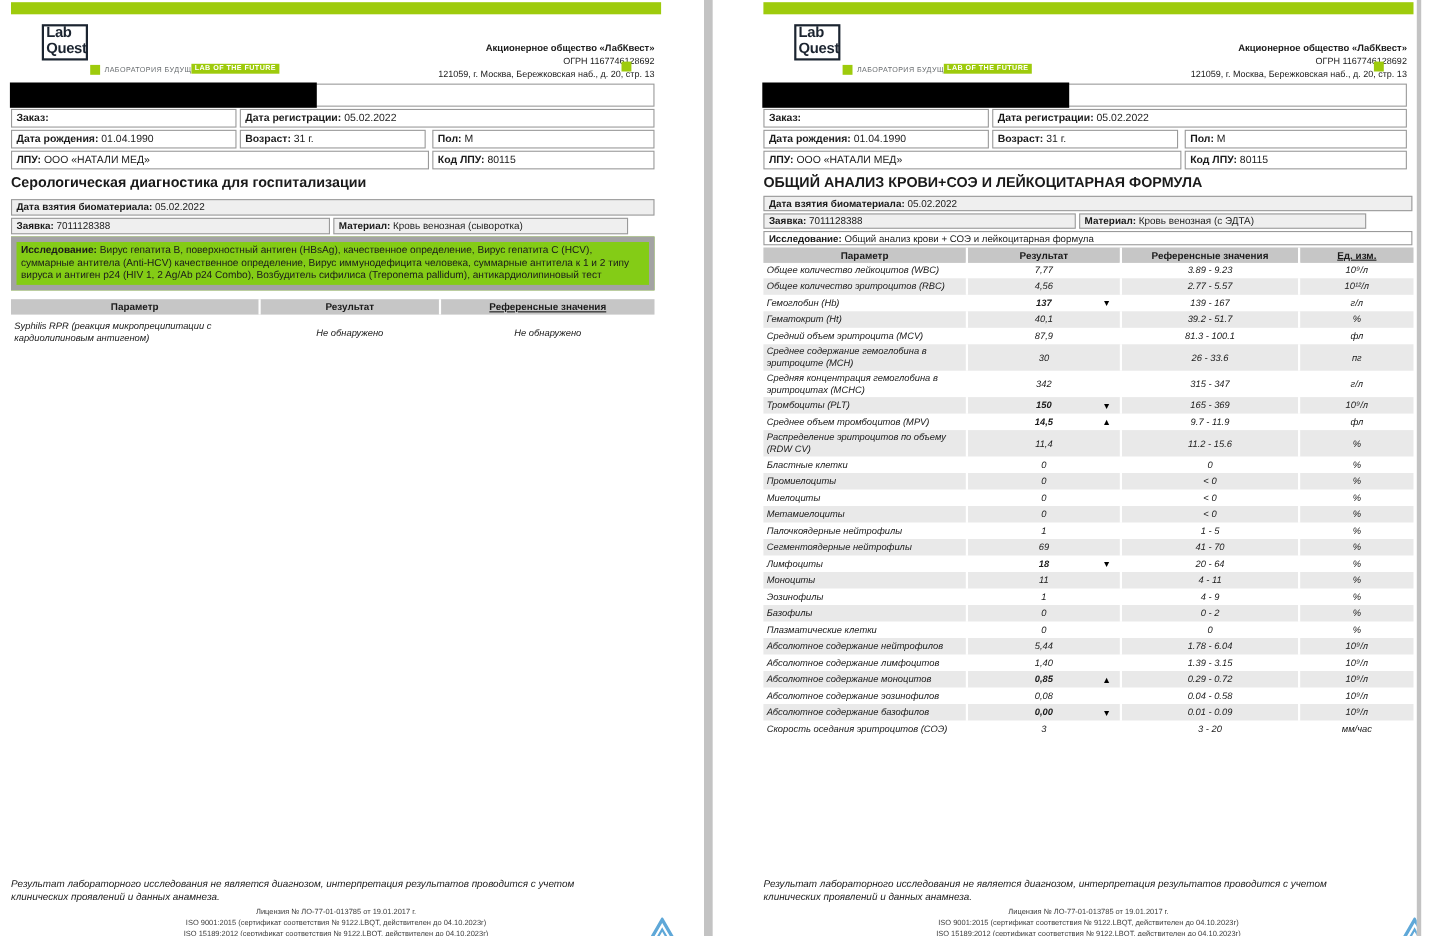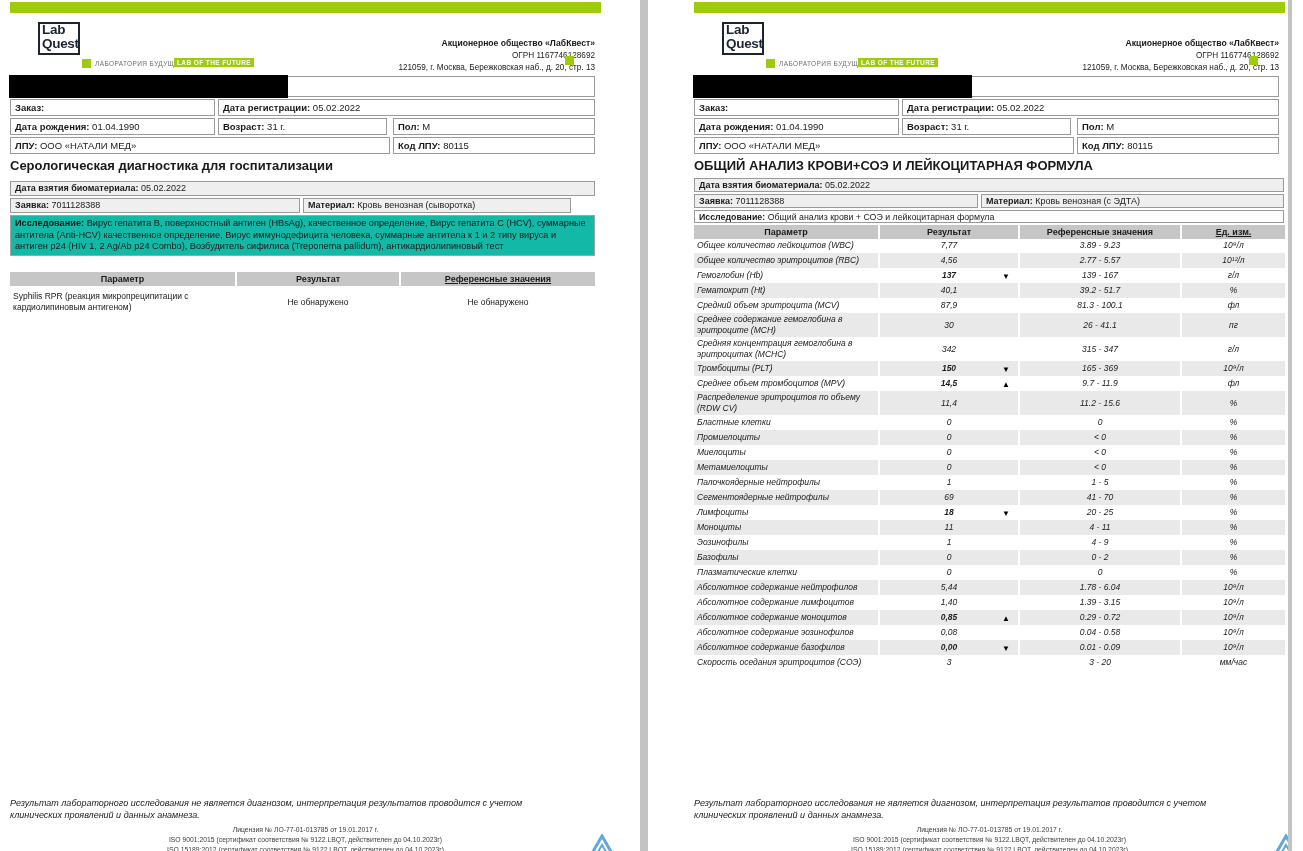--- a/index.html
+++ b/index.html
@@ -36,33 +36,33 @@
   
   .box{position:absolute;border:1px solid #9a9a9a;background:#fff;box-sizing:border-box;
        font-size:9.5px;padding:2px 4px;white-space:nowrap;overflow:hidden;}
   .box b{font-weight:bold;}
   .gbox{background:#efefef;}
   .blackbar{left:-1px;top:75px;width:279px;height:23px;background:#000;}
   .namerow{left:0;top:76px;width:585px;height:21px;border:1px solid #9a9a9a;box-sizing:border-box;background:#fff;}
 
   .sect-title{left:0;top:158px;font-size:13px;font-weight:bold;white-space:nowrap;}
 
-  .studybox{position:absolute;border:1px solid #a3a3a3;background:#14b8a6;box-sizing:border-box;
+  .studybox{position:absolute;border:5px solid #a3a3a3;background:#84cc16;box-sizing:border-box;
        font-size:9.2px;line-height:11.6px;padding:2px 4px;}
 
   
   .thead{position:absolute;display:grid;background:#c6c6c6;font-weight:bold;box-sizing:border-box;}
   .thead .hcell{padding:2px 2px;font-size:9px;text-align:center;border-right:2px solid #fff;overflow:hidden;white-space:nowrap;}
   .thead .hcell:last-child{border-right:none;text-decoration:underline;}
   .rows{position:absolute;}
   .sero-head,.sero-row{grid-template-columns:227px 164px 194px;width:585px;}
   .cbc-head,.cbc-row{grid-template-columns:186px 140px 162px 103px;width:591px;}
   .sero-row,.cbc-row{display:grid;align-items:center;box-sizing:border-box;}
   .cbc-row{min-height:15px;font-style:italic;}
-  .sero-row{min-height:30px;}
+  .sero-row{min-height:30px;font-style:italic;}
   .cbc-row .cell,.sero-row .cell{padding:1px 3px;font-size:8.5px;line-height:11px;border-right:2px solid #fff;box-sizing:border-box;align-self:stretch;display:flex;align-items:center;}
   .cbc-row .cell:last-child,.sero-row .cell:last-child{border-right:none;}
   .alt{background:#e9e9e9;}
   .c-param{justify-content:flex-start;text-align:left;}
   .c-result,.c-ref,.c-unit{justify-content:center;text-align:center;}
   .c-result{position:relative;font-size:9px;}
   .flagged .val{font-weight:bold;}
   .flag{position:absolute;right:8px;top:50%;transform:translateY(-50%);font-size:8px;color:#000;}
 
   .performed{left:0;top:699px;width:591px;height:16px;}
@@ -173,21 +173,21 @@
     <div class="box" style="left:208px;top:118px;width:169px;height:17px;"><b>Возраст:</b> <span>31 г.</span></div>
     <div class="box" style="left:383px;top:118px;width:202px;height:17px;"><b>Пол:</b> <span>М</span></div>
 
     <div class="box" style="left:0;top:137px;width:380px;height:17px;"><b>ЛПУ:</b> <span>ООО «НАТАЛИ МЕД»</span></div>
     <div class="box" style="left:383px;top:137px;width:202px;height:17px;"><b>Код ЛПУ:</b> <span>80115</span></div>
 
     <div class="abs sect-title">ОБЩИЙ АНАЛИЗ КРОВИ+СОЭ И ЛЕЙКОЦИТАРНАЯ ФОРМУЛА</div>
 
     <div class="box gbox" style="left:0;top:178px;width:590px;height:14px;font-size:9px;padding:1px 4px;"><b>Дата взятия биоматериала:</b> <span>05.02.2022</span></div>
     <div class="box gbox" style="left:0;top:194px;width:284px;height:14px;font-size:9px;padding:1px 4px;"><b>Заявка:</b> <span>7011128388</span></div>
-    <div class="box gbox" style="left:287px;top:194px;width:303px;height:14px;font-size:9px;padding:1px 4px;"><b>Материал:</b> <span>Кровь венозная (с ЭДТА)</span></div>
+    <div class="box gbox" style="left:287px;top:194px;width:261px;height:14px;font-size:9px;padding:1px 4px;"><b>Материал:</b> <span>Кровь венозная (с ЭДТА)</span></div>
     <div class="box" style="left:0;top:210px;width:590px;height:13px;font-size:8.8px;padding:1px 4px;"><b>Исследование:</b> <span>Общий анализ крови + СОЭ и лейкоцитарная формула</span></div>
 
     <div class="thead cbc-head" style="left:0;top:225px;">
       <div class="hcell">Параметр</div>
       <div class="hcell">Результат</div>
       <div class="hcell">Референсные значения</div>
       <div class="hcell">Ед. изм.</div>
     </div>
     <div class="rows" style="left:0;top:238px;">
         <div class="cbc-row">
@@ -229,21 +229,21 @@
             <span class="val">87,9</span>
           </div>
           <div class="cell c-ref">81.3 - 100.1</div>
           <div class="cell c-unit">фл</div>
         </div>
         <div class="cbc-row alt">
           <div class="cell c-param">Среднее содержание гемоглобина в эритроците (MCH)</div>
           <div class="cell c-result">
             <span class="val">30</span>
           </div>
-          <div class="cell c-ref">26 - 41.1</div>
+          <div class="cell c-ref">26 - 33.6</div>
           <div class="cell c-unit">пг</div>
         </div>
         <div class="cbc-row">
           <div class="cell c-param">Средняя концентрация гемоглобина в эритроцитах (MCHC)</div>
           <div class="cell c-result">
             <span class="val">342</span>
           </div>
           <div class="cell c-ref">315 - 347</div>
           <div class="cell c-unit">г/л</div>
         </div>
@@ -320,21 +320,21 @@
           </div>
           <div class="cell c-ref">41 - 70</div>
           <div class="cell c-unit">%</div>
         </div>
         <div class="cbc-row">
           <div class="cell c-param">Лимфоциты</div>
           <div class="cell c-result flagged">
             <span class="val">18</span>
             <span class="flag">▼</span>
           </div>
-          <div class="cell c-ref">20 - 25</div>
+          <div class="cell c-ref">20 - 64</div>
           <div class="cell c-unit">%</div>
         </div>
         <div class="cbc-row alt">
           <div class="cell c-param">Моноциты</div>
           <div class="cell c-result">
             <span class="val">11</span>
           </div>
           <div class="cell c-ref">4 - 11</div>
           <div class="cell c-unit">%</div>
         </div>

